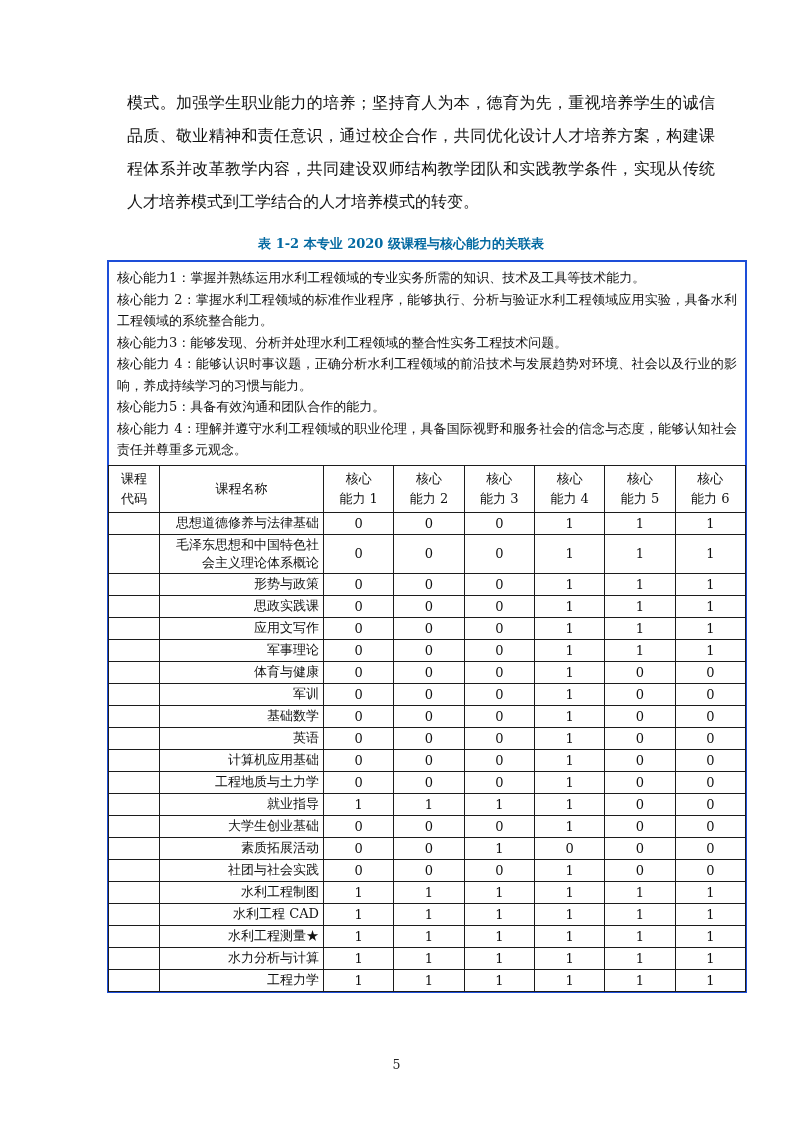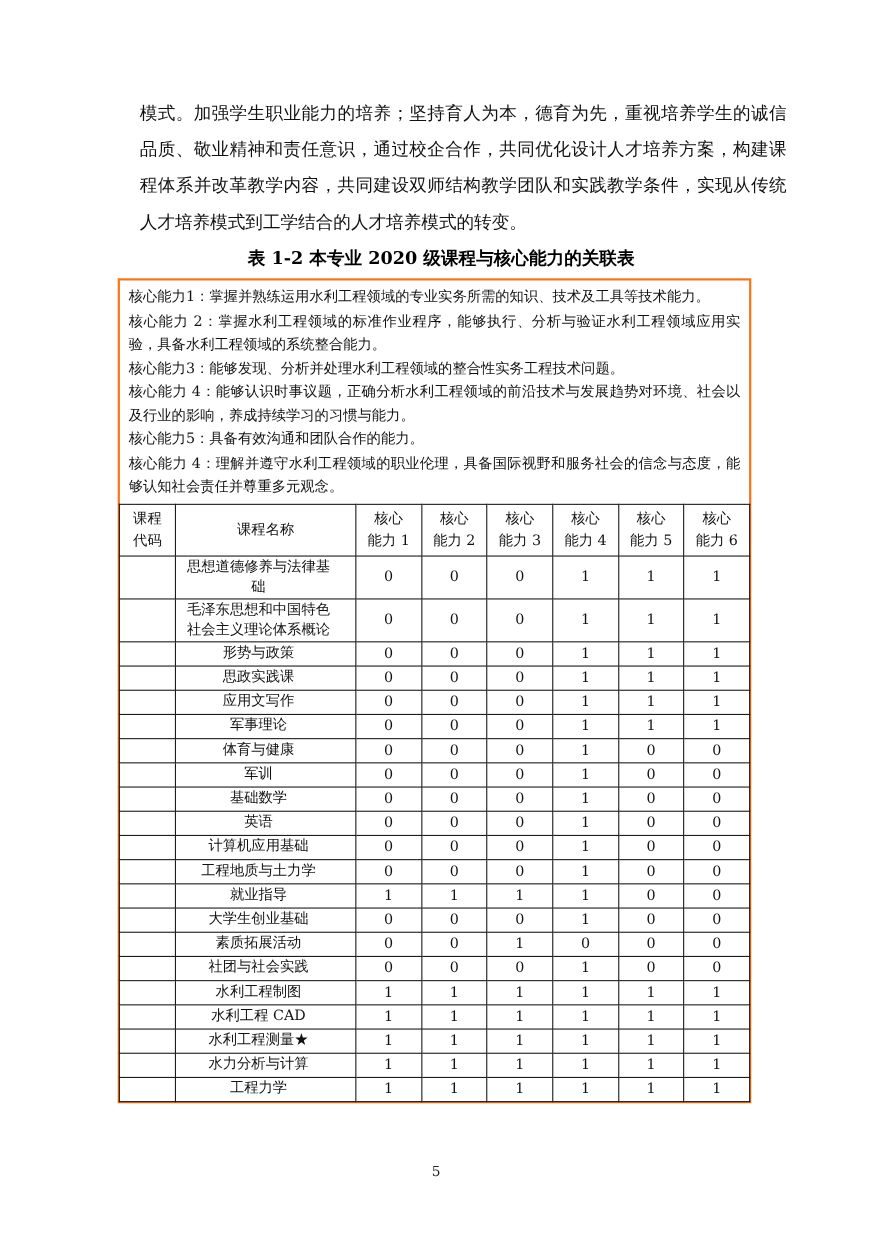--- a/index.html
+++ b/index.html
@@ -21,29 +21,29 @@
     font-size: 16px;
     line-height: 33px;
     text-align: justify;
     text-justify: inter-ideograph;
     color: #111;
     margin-left: 20px;
   }
   .table-title {
     width: 588px;
     text-align: center;
-    font-size: 16px;
+    font-size: 13px;
     font-weight: bold;
-    margin-top: 7px;
+    margin-top: 17px;
     margin-bottom: 7px;
-    color: #000000;
+    color: #0369a1;
   }
   .outer-box {
-    width: 576px;
-    border: 2px solid #f97316;
+    width: 640px;
+    border: 2px solid #1d4ed8;
   }
   .competency-block {
     padding: 5px 8px 4px 8px;
   }
   .competency-item {
     font-size: 13px;
     line-height: 21.5px;
     text-align: justify;
     text-justify: inter-ideograph;
     color: #111;
@@ -65,22 +65,22 @@
   table.course-table th {
     text-align: center;
     white-space: pre-line;
     line-height: 20px;
     padding: 3px 0;
   }
   col.c-code { width: 51px; }
   col.c-name { width: 164px; }
   td.cell-code { height: 22px; }
   td.cell-name {
-    text-align: center;
-    padding: 1px 20px 1px 7px;
+    text-align: right;
+    padding: 1px 4px 1px 7px;
     line-height: 18px;
   }
   td.cell-val {
     text-align: center;
     font-family: "DejaVu Serif", "Liberation Serif", serif;
     padding: 1px 0;
   }
   .page-number {
     position: absolute;
     left: 0;

